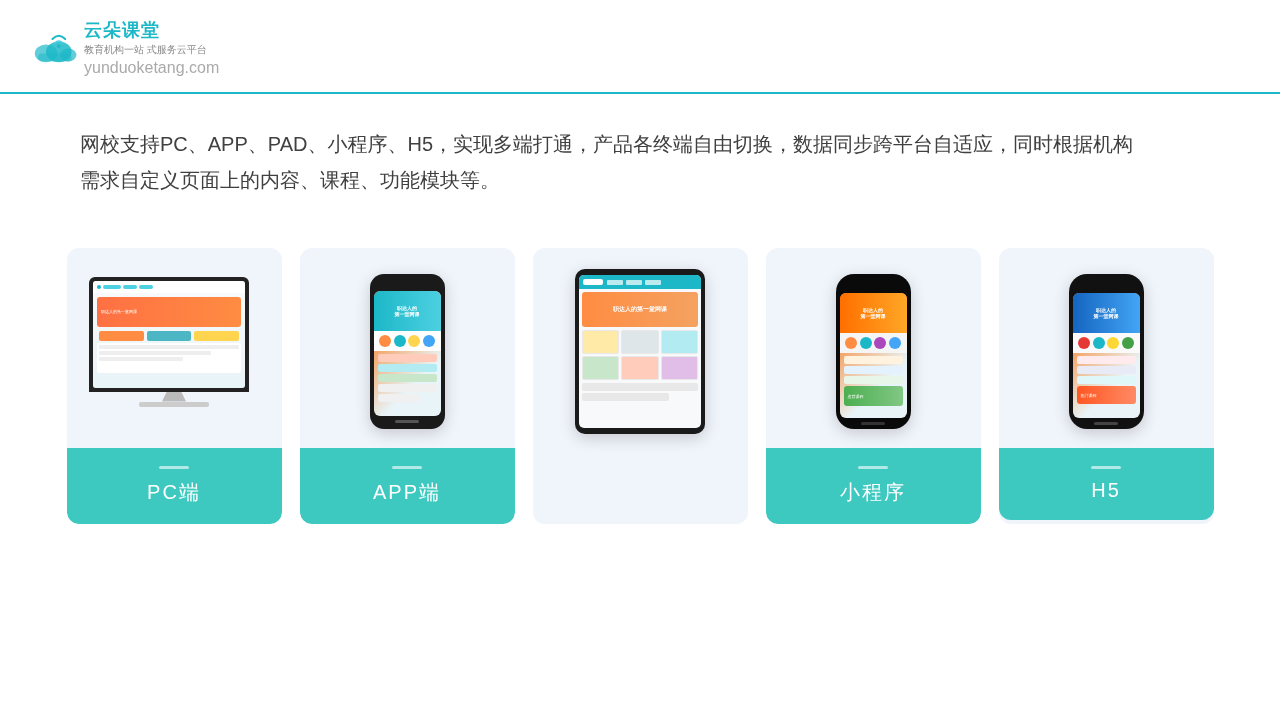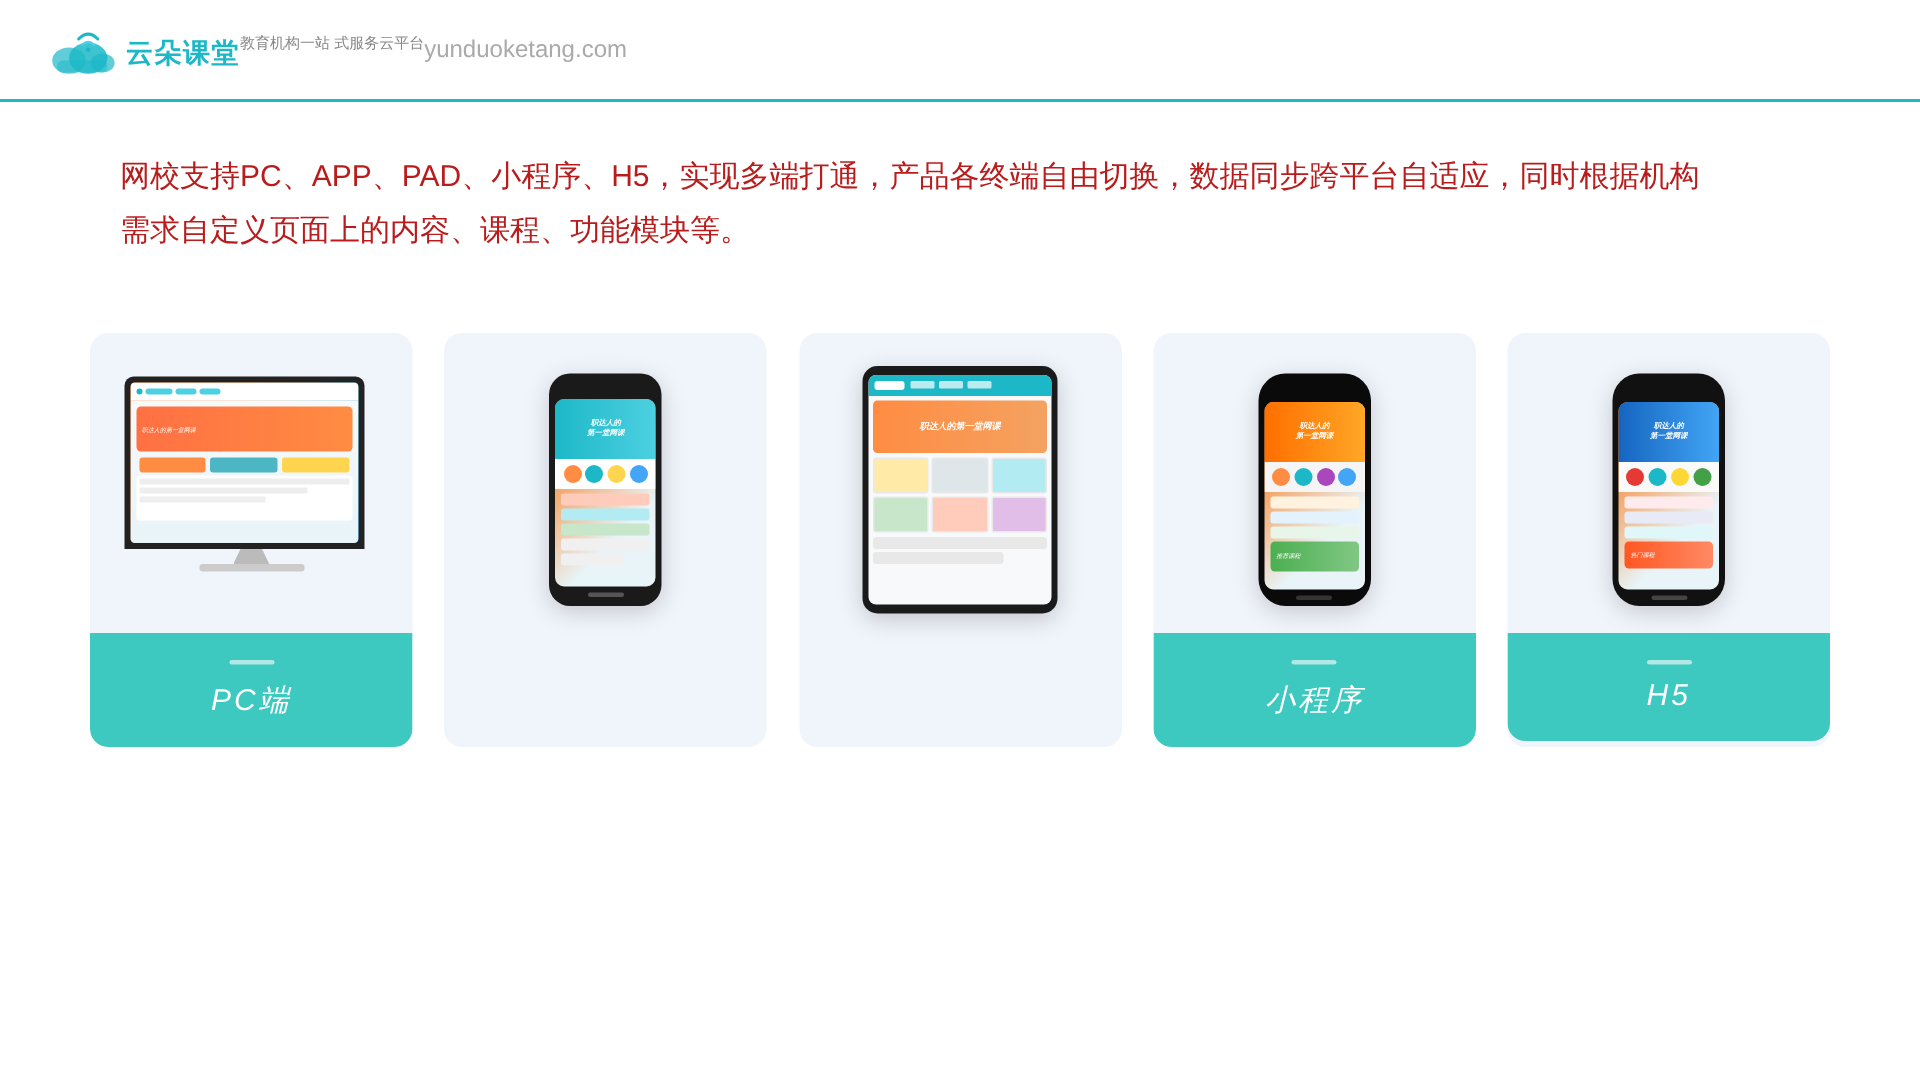--- a/index.html
+++ b/index.html
@@ -50,21 +50,21 @@
       display: flex;
       align-items: center;
       gap: 6px;
     }
     .cloud-icon {
       width: 48px;
       height: 36px;
     }
     .cloud-text {
       display: flex;
-      flex-direction: row;
+      flex-direction: column;
       font-size: 11px;
       color: #555;
       line-height: 1.4;
     }
     .cloud-text .main-name {
       font-size: 18px;
       color: #1cb8c8;
       font-weight: bold;
       letter-spacing: 1px;
     }
@@ -74,32 +74,31 @@
     }
     .cloud-text .url {
       font-size: 16px;
       color: #aaa;
     }
 
     
     .description {
       padding: 32px 80px 20px 80px;
       font-size: 20px;
-      color: #b91c1c;
+      color: #404040;
       line-height: 1.8;
     }
 
     
     .cards-section {
       display: flex;
-      justify-content: space-between;
+      justify-content: center;
       gap: 18px;
       padding: 20px 60px 0 60px;
       margin-top: 10px;
-      font-style: italic;
     }
 
     .card {
       background: #f0f4fb;
       border-radius: 12px;
       width: 210px;
       display: flex;
       flex-direction: column;
       align-items: center;
       overflow: hidden;
@@ -427,20 +426,21 @@
             <div class="phone-course-item" style="background:#ffccbc;"></div>
             <div class="phone-course-item" style="background:#b2ebf2;"></div>
             <div class="phone-course-item" style="background:#c8e6c9;"></div>
             <div class="phone-course-item"></div>
             <div class="phone-course-item" style="width:70%;"></div>
           </div>
         </div>
         <div class="phone-home-bar"></div>
       </div>
     </div>
+    <div class="card-label">APP端</div>
   </div>
 
   <div class="card">
     <div class="card-image-area">
       <div class="tablet-mockup">
         <div class="tablet-screen">
           <div class="tablet-top-bar">
             <div style="width:20px; height:6px; background:#fff; border-radius:2px; margin-right:4px;"></div>
             <div class="tablet-nav-items">
               <div class="tablet-nav-item"></div>

